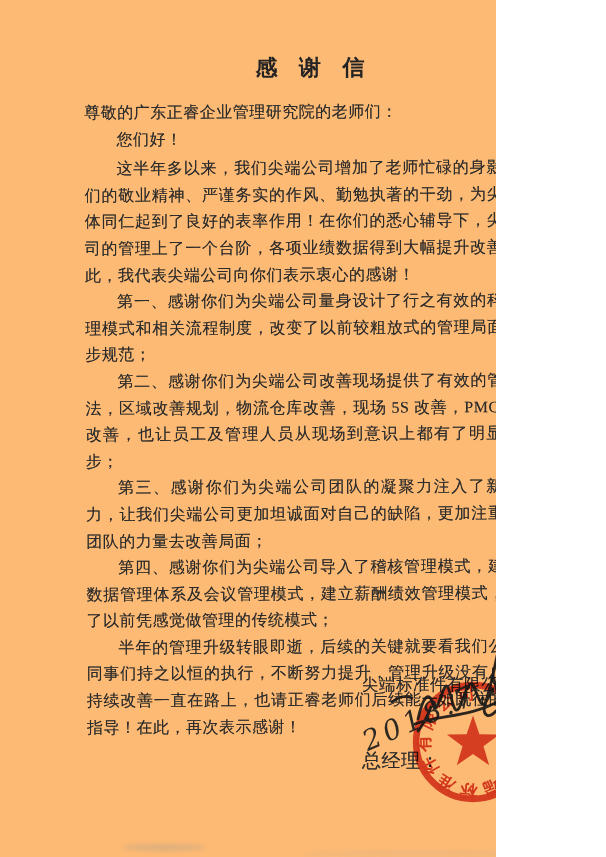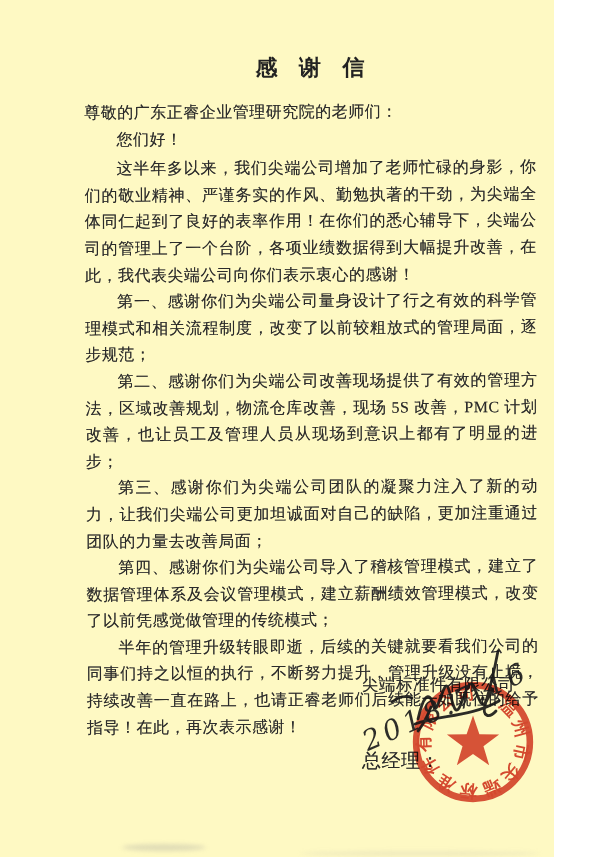--- a/index.html
+++ b/index.html
@@ -1,20 +1,20 @@
 <!DOCTYPE html>
 <html><head>
 <meta charset="utf-8">
 <style>
   html, body { margin: 0; padding: 0; background: #ffffff; }
   .page {
     position: relative;
-    width: 554px;
+    width: 496px;
     height: 857px;
-    background: #fef9c3;
+    background: #fdba74;
     overflow: hidden;
     font-family: "Liberation Serif", "DejaVu Serif", serif;
     color: #2b2b2b;
   }
   .letter {
     position: absolute;
     left: 84px;
     top: 54px;
     width: 452px;
     transform: rotate(-0.25deg);

